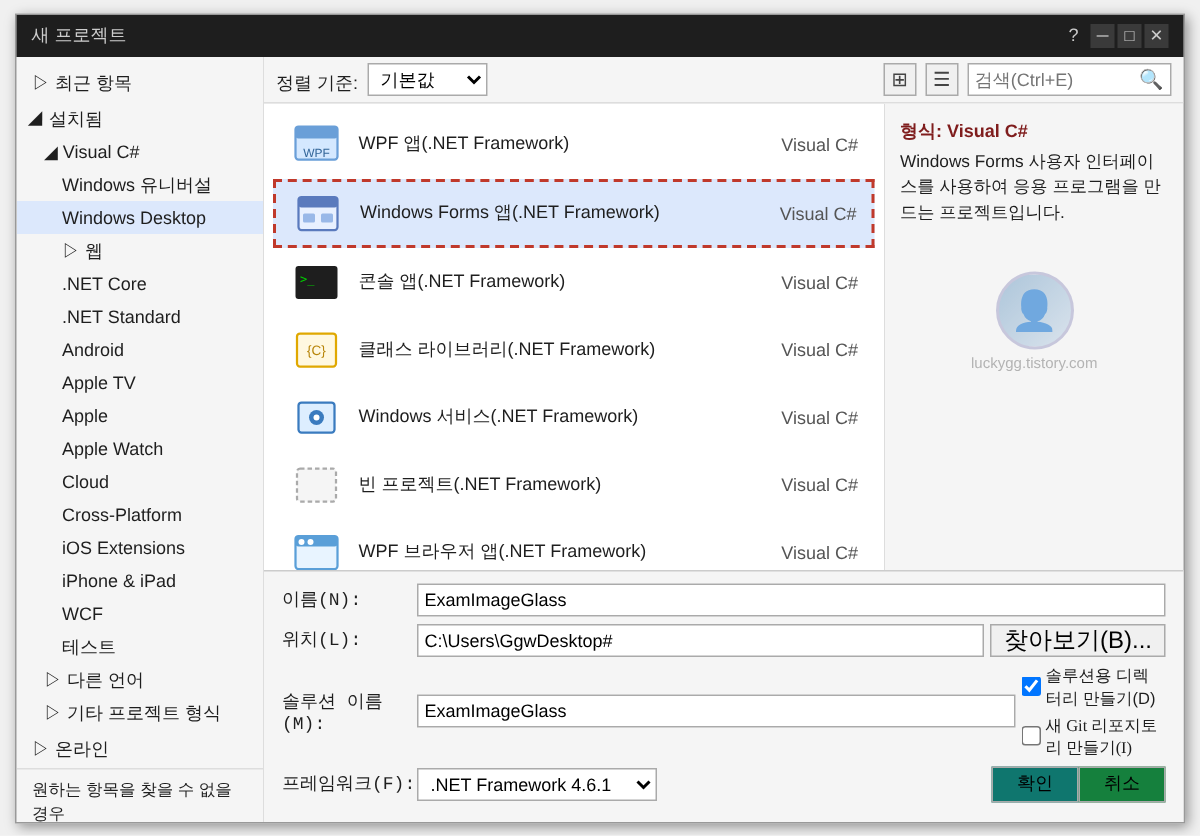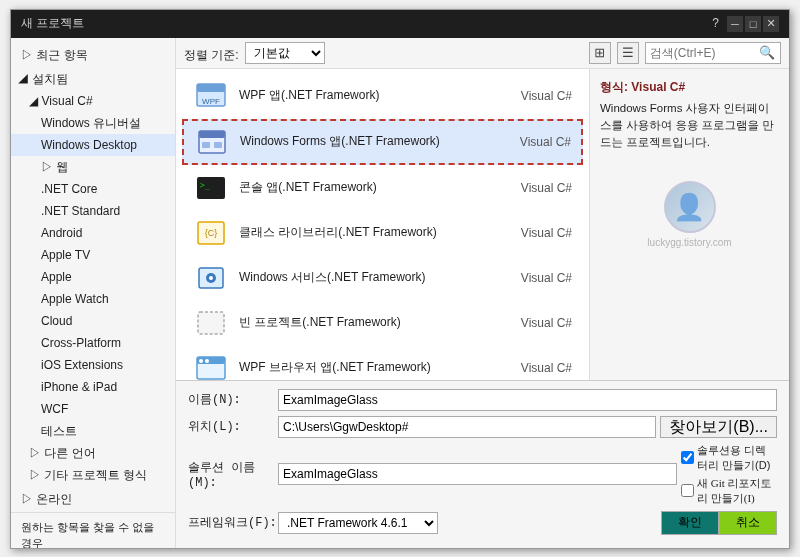--- a/index.html
+++ b/index.html
@@ -253,21 +253,21 @@
       font-size: 16px;
       border: 1px solid #aaa;
       background: #f0f0f0;
       cursor: pointer;
     }
     .form-action-btn {
       height: 24px;
       padding: 0 16px;
       font-size: 12px;
       border: 1px solid #aaa;
-      background: #84cc16;
+      background: #15803d;
       cursor: pointer;
     }
     .form-action-btn.primary {
       background: #0f766e;
     }
 
     .template-list-container {
       flex: 1;
       display: flex;
       flex-direction: column;

